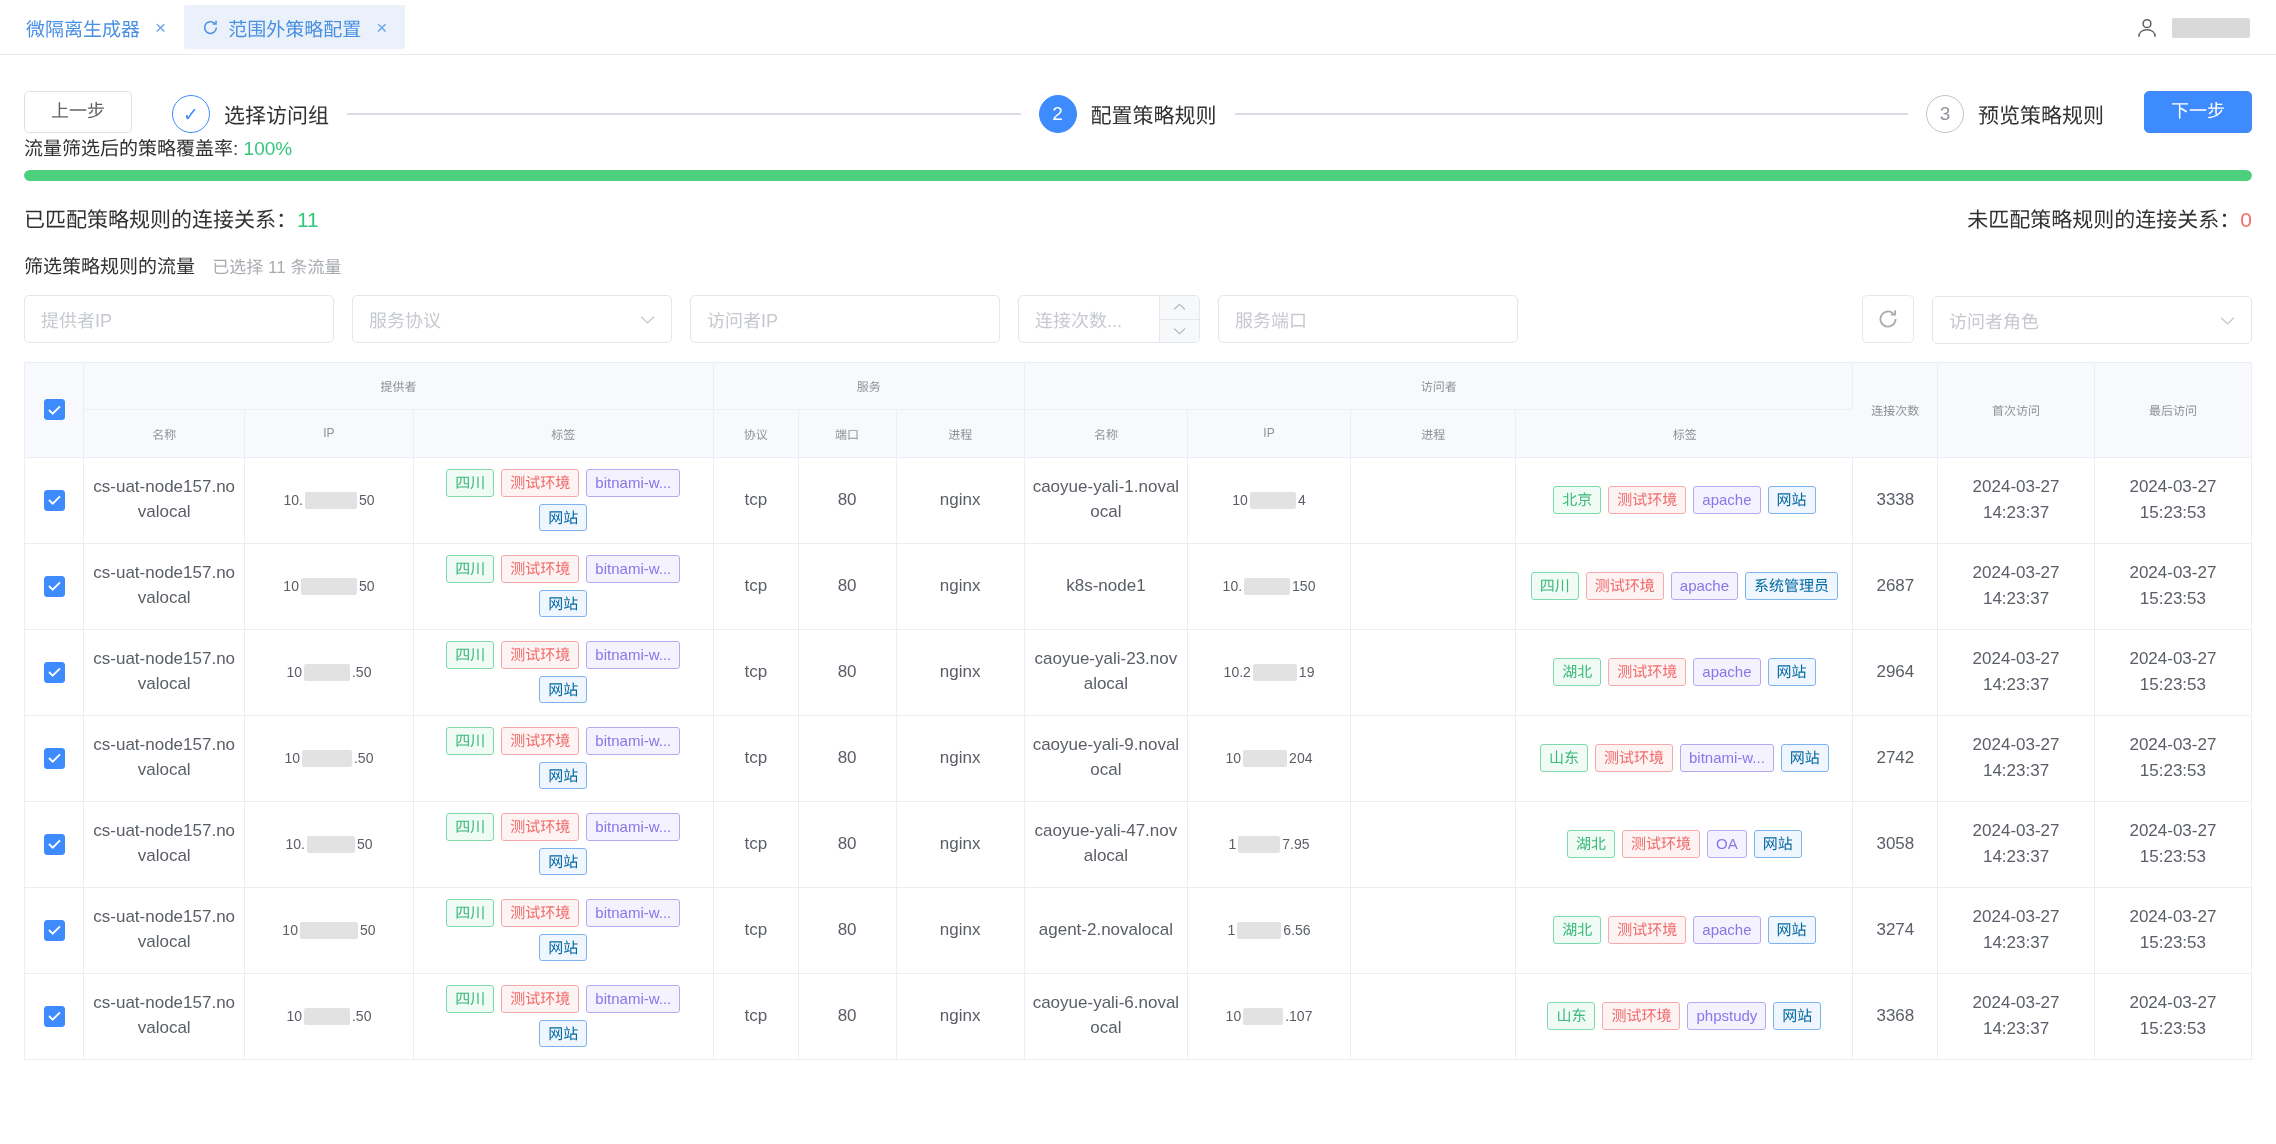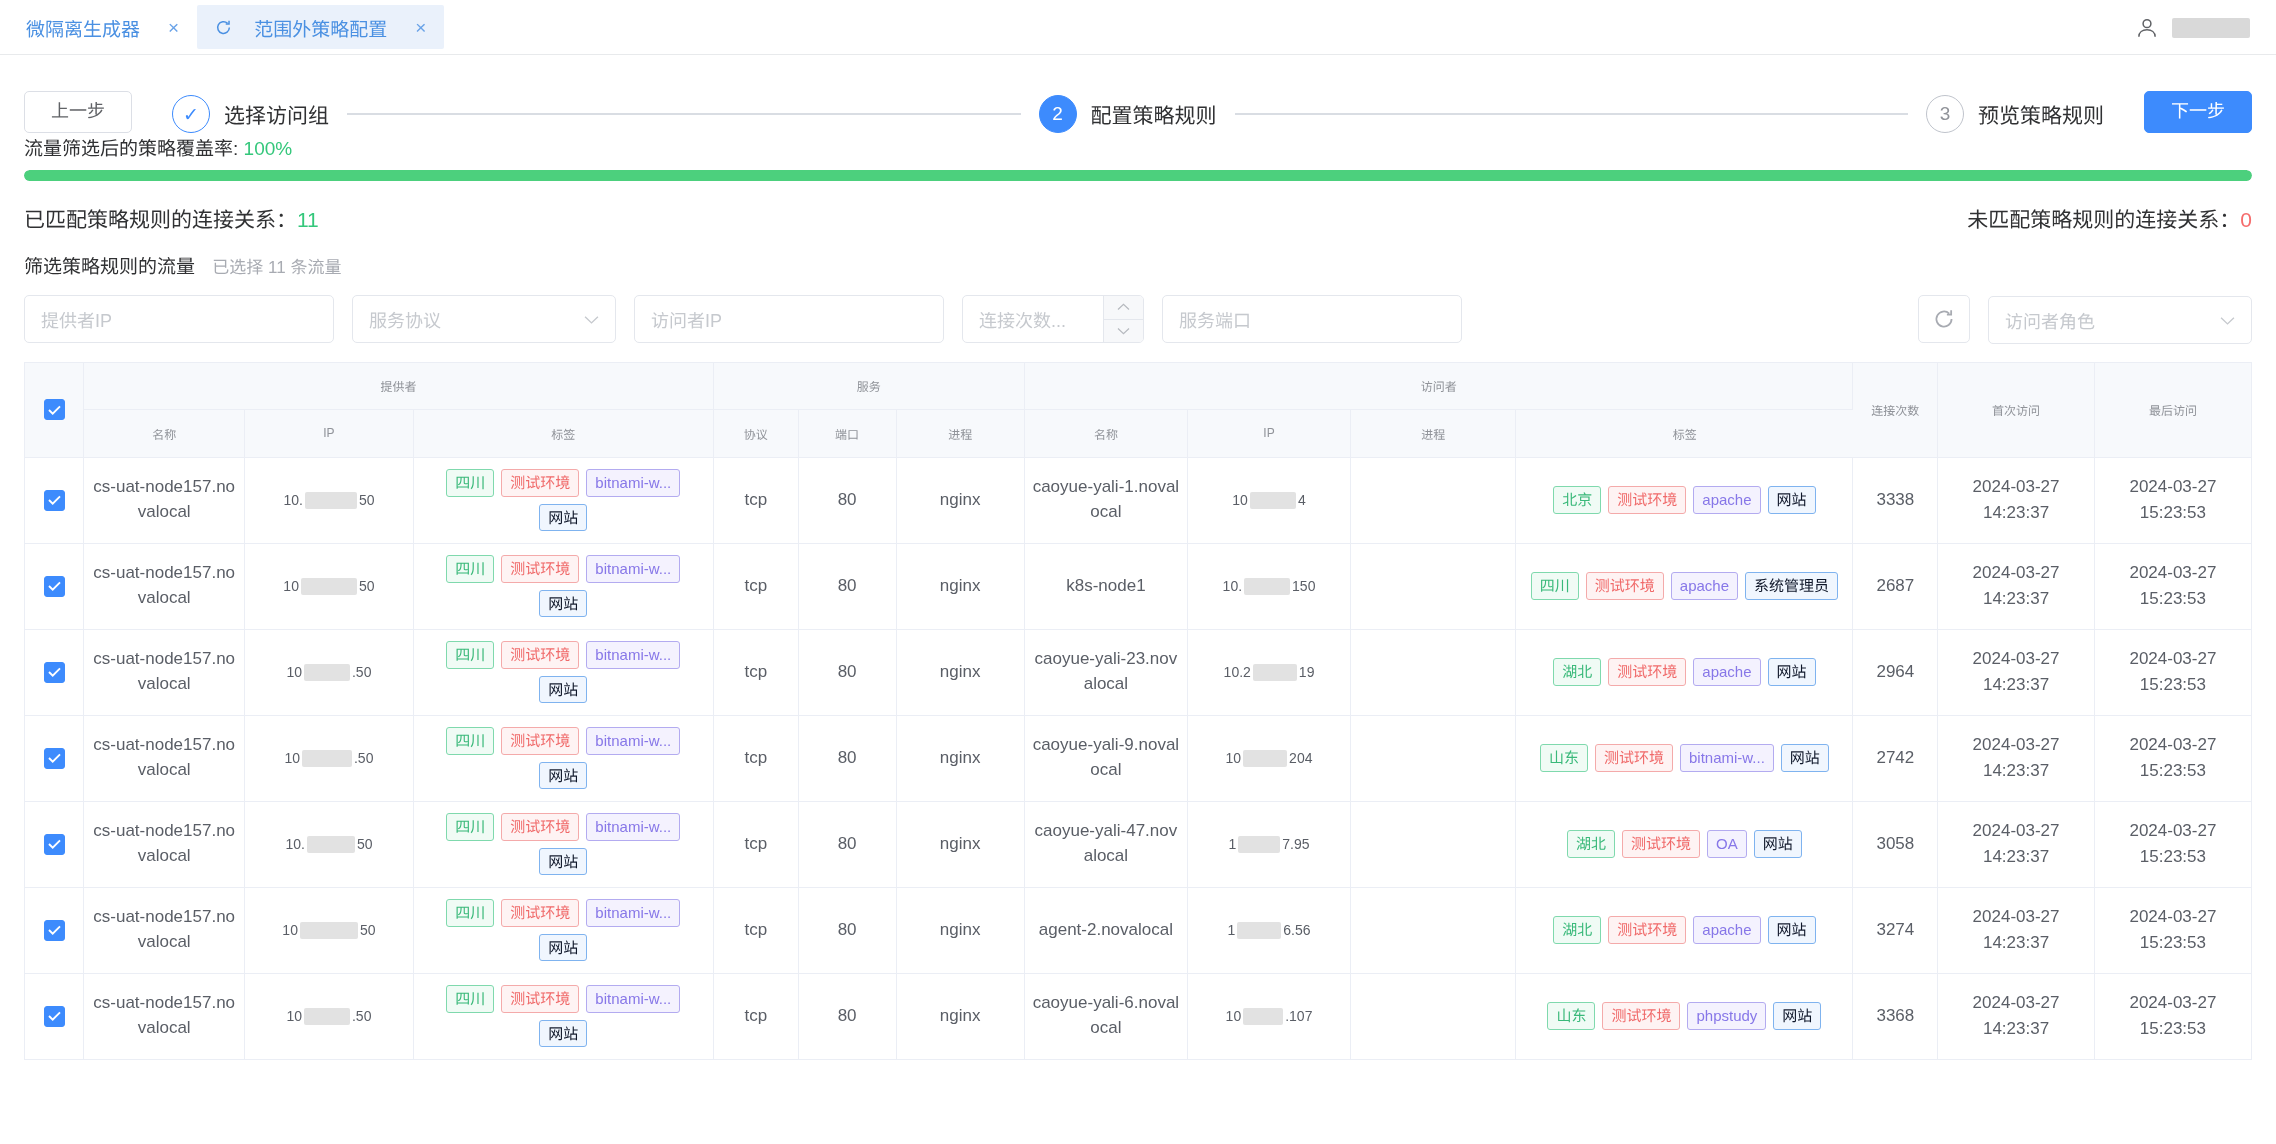--- a/index.html
+++ b/index.html
@@ -19,21 +19,21 @@
     border-bottom: 1px solid #e8eaec;
     display: flex;
     align-items: center;
     padding-left: 8px;
     position: relative;
     background: #fff;
   }
   .tab {
     display: flex;
     align-items: center;
-    gap: 22px;
+    gap: 9px;
     height: 44px;
     padding: 0 18px;
     font-size: 19px;
     color: #4a90e2;
     cursor: pointer;
     border-radius: 2px;
     white-space: nowrap;
   }
   .tab.active { background: #eaf1fb; }
   .tab .tab-close {
@@ -178,21 +178,21 @@
     display: flex;
     align-items: center;
     padding: 0 16px;
     font-size: 18px;
     color: #c6c9ce;
     position: relative;
     cursor: text;
   }
   .field.select { cursor: pointer; justify-content: space-between; }
   .field.w310 { width: 310px; }
-  .field.w290 { width: 264px; }
+  .field.w290 { width: 320px; }
   .field.w300 { width: 300px; }
   .field .caret {
     color: #c6c9ce;
     font-size: 15px;
     margin-left: 10px;
   }
   .field.number {
     width: 182px;
     padding-right: 0;
     overflow: hidden;
@@ -299,21 +299,21 @@
     border: 1px solid;
     line-height: 1.15;
     white-space: nowrap;
     max-width: 120px;
     overflow: hidden;
     text-overflow: ellipsis;
   }
   .tag.green  { color: #3ab97a; border-color: #7fd9ad; background: #f0fbf5; }
   .tag.red    { color: #f06a6a; border-color: #f4aaaa; background: #fef3f3; }
   .tag.purple { color: #8777e8; border-color: #b3abf0; background: #f4f2fe; }
-  .tag.blue   { color: #0f172a; border-color: #7fb3ef; background: #f0f6fe; }
+  .tag.blue   { color: #0369a1; border-color: #7fb3ef; background: #f0f6fe; }
 
   .time { line-height: 1.55; white-space: nowrap; }
 
   
   col.c-chk   { width: 54px; }
   col.c-pname { width: 148px; }
   col.c-pip   { width: 155px; }
   col.c-ptag  { width: 276px; }
   col.c-proto { width: 78px; }
   col.c-port  { width: 90px; }

